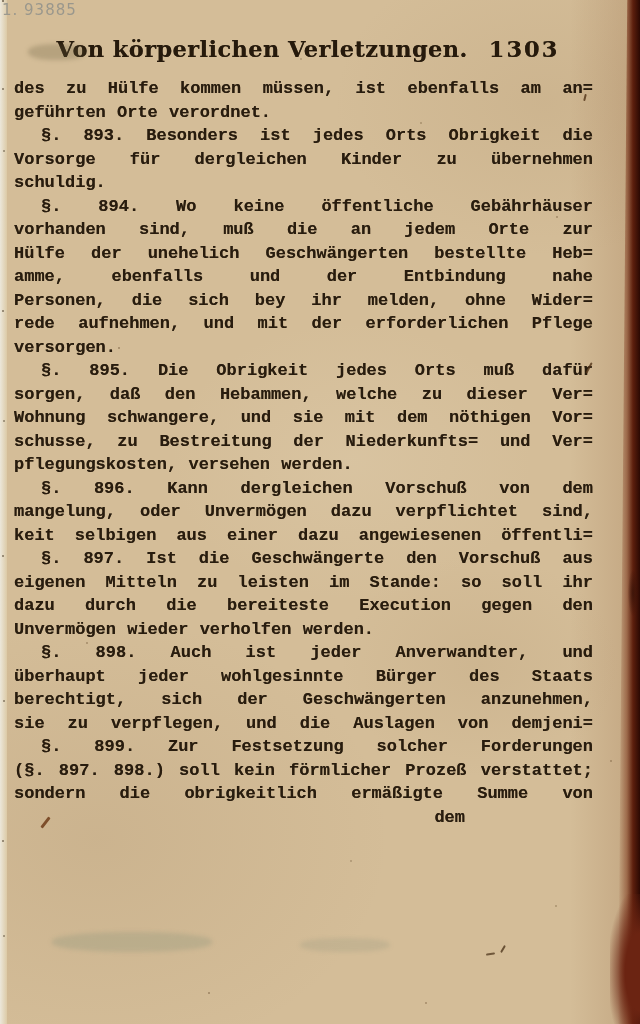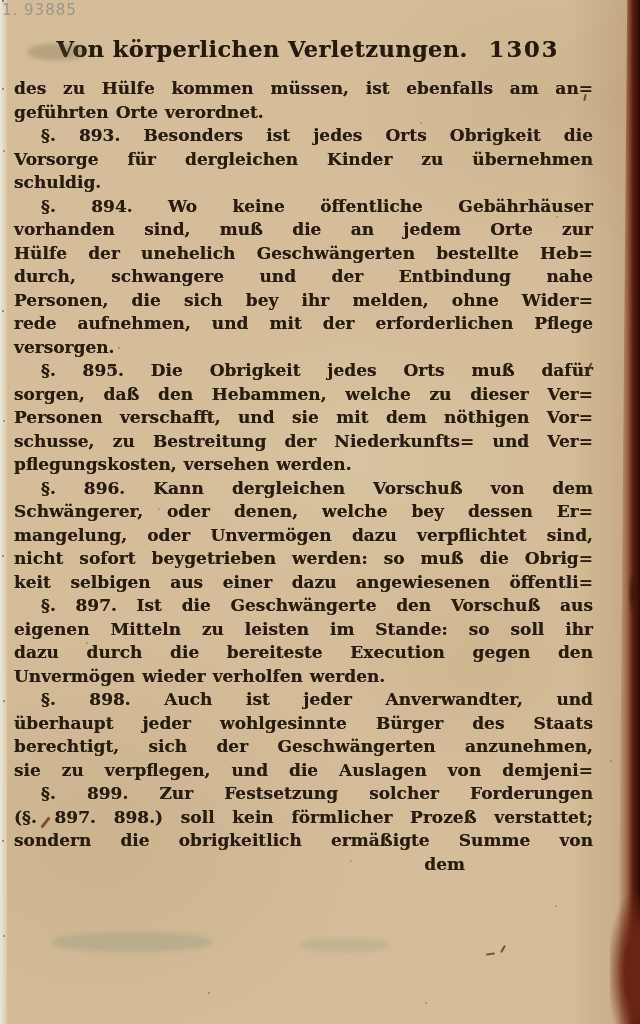--- a/index.html
+++ b/index.html
@@ -55,21 +55,21 @@
     font-size:22.5px;font-weight:bold;color:#261a0c;letter-spacing:.4px;
     text-shadow:0 0 .5px rgba(38,26,12,.7);
   }
   .header .pagenum{margin-left:21px;letter-spacing:2px;}
   .text-block{
     position:absolute;left:14px;top:77px;width:579px;
   }
   .line{
     font-size:17px;font-weight:bold;line-height:23.5px;height:23.5px;
     color:#281c0e;text-shadow:0 0 .4px rgba(40,27,12,.65);
-    text-align:justify;text-align-last:justify;word-spacing:1px;white-space:nowrap;
+    text-align:justify;text-align-last:justify;word-spacing:1px;white-space:nowrap;font-family:Liberation Mono, monospace;
   }
   .line.first{text-indent:27px;}
   .line.end{text-align-last:left;white-space:normal;}
   .line.catch{text-align-last:right;padding-right:128px;}
   .bleed{position:absolute;filter:blur(2px);border-radius:45%;}
   .bleed-1{left:52px;top:932px;width:160px;height:20px;background:rgba(105,130,110,.20);}
   .bleed-2{left:28px;top:44px;width:58px;height:16px;background:rgba(105,95,60,.28);}
   .bleed-3{left:300px;top:938px;width:90px;height:14px;background:rgba(100,120,105,.14);}
   .mark{position:absolute;background:rgba(80,50,22,.8);border-radius:1px;}
   .mark-a{left:584px;top:94px;width:2px;height:7px;transform:rotate(14deg);}
@@ -102,33 +102,31 @@
 
   <div class="text-block">
       <div class="line full">des zu Hülfe kommen müssen, ist ebenfalls am an=</div>
       <div class="line end">geführten Orte verordnet.</div>
       <div class="line first">§. 893. Besonders ist jedes Orts Obrigkeit die</div>
       <div class="line full">Vorsorge für dergleichen Kinder zu übernehmen</div>
       <div class="line end">schuldig.</div>
       <div class="line first">§. 894. Wo keine öffentliche Gebährhäuser</div>
       <div class="line full">vorhanden sind, muß die an jedem Orte zur</div>
       <div class="line full">Hülfe der unehelich Geschwängerten bestellte Heb=</div>
-      <div class="line full">durch, schwangere und der Entbindung nahe</div>
+      <div class="line full">amme, ebenfalls und der Entbindung nahe</div>
       <div class="line full">Personen, die sich bey ihr melden, ohne Wider=</div>
       <div class="line full">rede aufnehmen, und mit der erforderlichen Pflege</div>
       <div class="line end">versorgen.</div>
       <div class="line first">§. 895. Die Obrigkeit jedes Orts muß dafür</div>
       <div class="line full">sorgen, daß den Hebammen, welche zu dieser Ver=</div>
-      <div class="line full">Personen verschafft, und sie mit dem nöthigen Vor=</div>
+      <div class="line full">Wohnung schwangere, und sie mit dem nöthigen Vor=</div>
       <div class="line full">schusse, zu Bestreitung der Niederkunfts= und Ver=</div>
       <div class="line end">pflegungskosten, versehen werden.</div>
       <div class="line first">§. 896. Kann dergleichen Vorschuß von dem</div>
-      <div class="line full">Schwängerer, oder denen, welche bey dessen Er=</div>
       <div class="line full">mangelung, oder Unvermögen dazu verpflichtet sind,</div>
-      <div class="line full">nicht sofort beygetrieben werden: so muß die Obrig=</div>
       <div class="line full">keit selbigen aus einer dazu angewiesenen öffentli=</div>
       <div class="line first">§. 897. Ist die Geschwängerte den Vorschuß aus</div>
       <div class="line full">eigenen Mitteln zu leisten im Stande: so soll ihr</div>
       <div class="line full">dazu durch die bereiteste Execution gegen den</div>
       <div class="line end">Unvermögen wieder verholfen werden.</div>
       <div class="line first">§. 898. Auch ist jeder Anverwandter, und</div>
       <div class="line full">überhaupt jeder wohlgesinnte Bürger des Staats</div>
       <div class="line full">berechtigt, sich der Geschwängerten anzunehmen,</div>
       <div class="line full">sie zu verpflegen, und die Auslagen von demjeni=</div>
       <div class="line first">§. 899. Zur Festsetzung solcher Forderungen</div>

